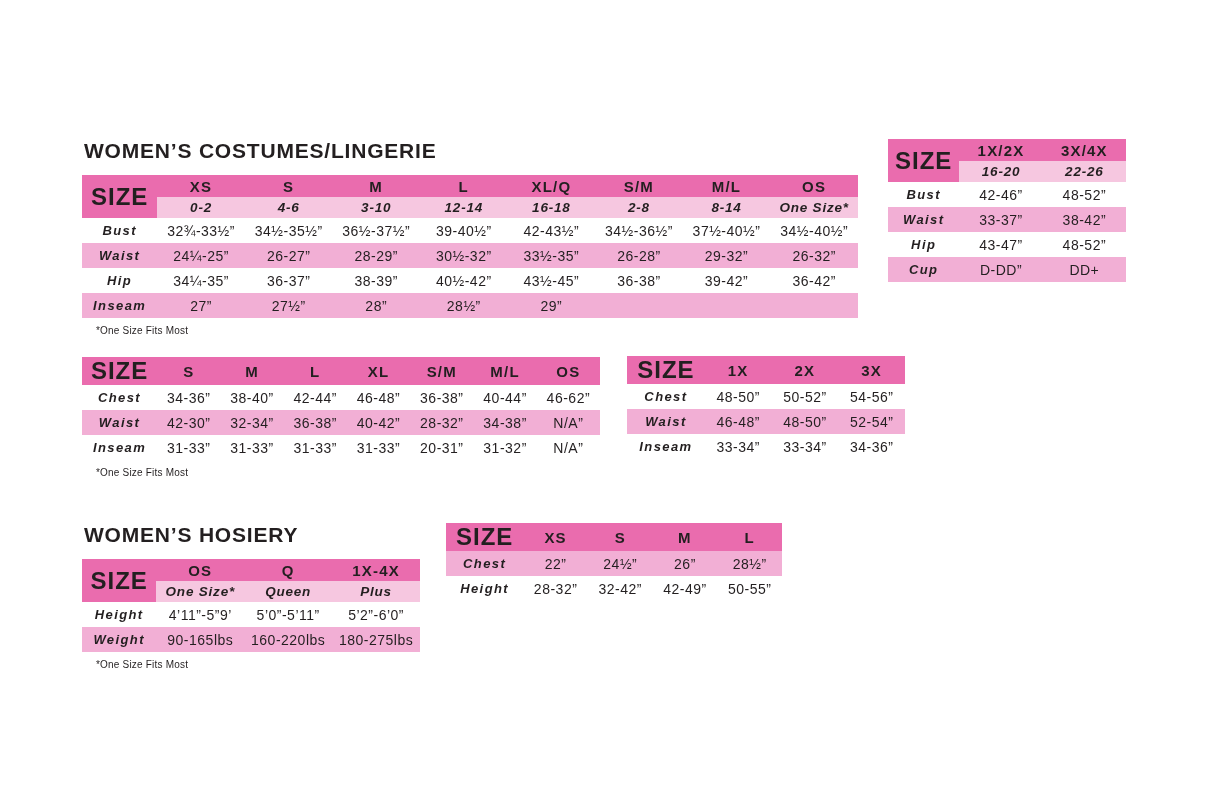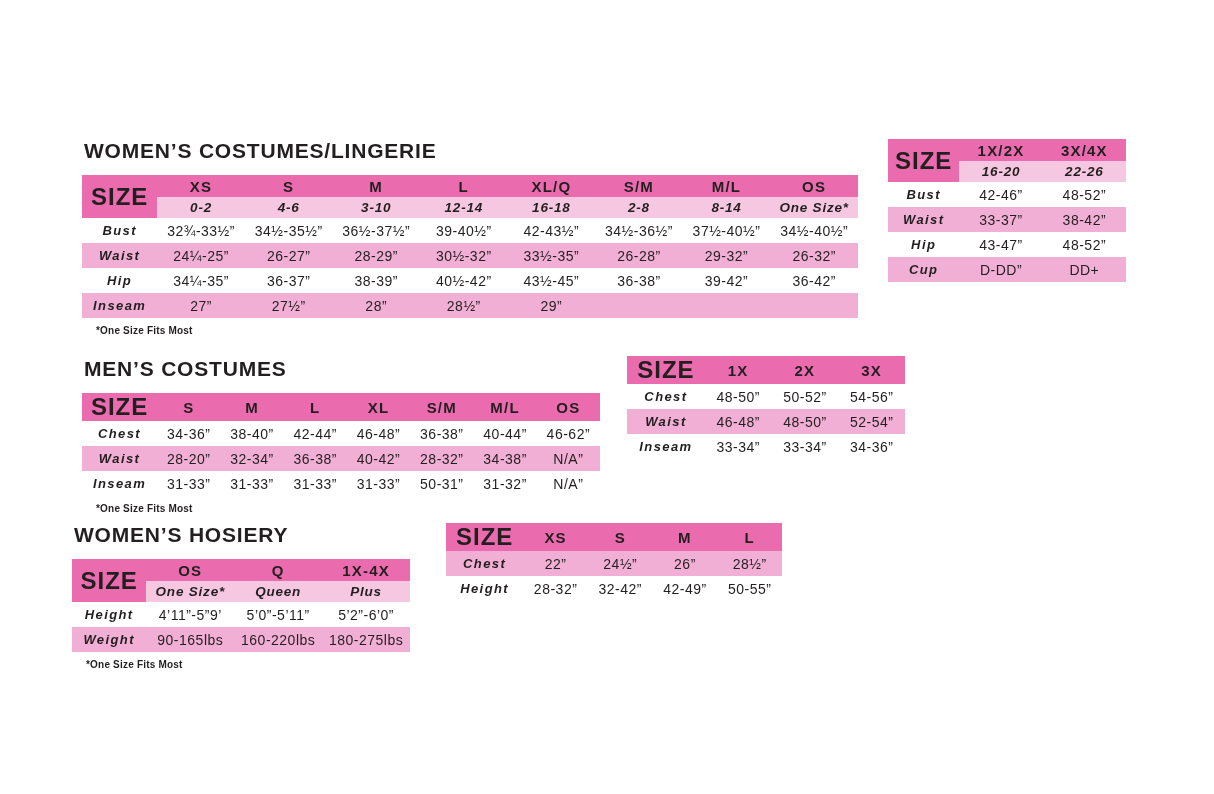--- a/index.html
+++ b/index.html
@@ -72,28 +72,28 @@
     font-style: italic;
   }
   td.cell-val {
     font-size: 14px;
     font-weight: 400;
     letter-spacing: 0.5px;
   }
   .footnote {
     margin: 7px 0 0 14px;
     font-size: 10px;
-    font-weight: 700;
+    font-weight: 400;
     letter-spacing: 0.2px;
   }
   #sec-womens-costumes { left: 82px;  top: 139px; width: 776px; }
   #sec-womens-plus     { left: 888px; top: 139px; width: 238px; }
   #sec-mens-costumes   { left: 82px;  top: 357px; width: 518px; }
   #sec-mens-plus       { left: 627px; top: 356px; width: 278px; }
-  #sec-womens-hosiery  { left: 72px;  top: 523px; width: 338px; }
+  #sec-womens-hosiery  { left: 82px;  top: 523px; width: 338px; }
   #sec-childrens       { left: 446px; top: 523px; width: 336px; }
 </style>
 </head>
 <body>
 
 <div class="page">
 
   <section class="section" id="sec-womens-costumes">
     <h2>WOMEN’S COSTUMES/LINGERIE</h2>
     <div>
@@ -222,21 +222,20 @@
               <td class="row-label">Cup</td>
               <td class="cell-val">D-DD”</td>
               <td class="cell-val">DD+</td>
             </tr>
           </tbody>
         </table>
       </div>
   </section>
 
   <section class="section" id="sec-mens-costumes">
-    <h2>MEN’S COSTUMES</h2>
     <div>
         <table class="sizechart">
           <colgroup>
             <col style="width: 14.5%;">
             <col>
             <col>
             <col>
             <col>
             <col>
             <col>
@@ -260,35 +259,35 @@
               <td class="cell-val">34-36”</td>
               <td class="cell-val">38-40”</td>
               <td class="cell-val">42-44”</td>
               <td class="cell-val">46-48”</td>
               <td class="cell-val">36-38”</td>
               <td class="cell-val">40-44”</td>
               <td class="cell-val">46-62”</td>
             </tr>
             <tr class="band">
               <td class="row-label">Waist</td>
-              <td class="cell-val">28-20”</td>
+              <td class="cell-val">42-30”</td>
               <td class="cell-val">32-34”</td>
               <td class="cell-val">36-38”</td>
               <td class="cell-val">40-42”</td>
               <td class="cell-val">28-32”</td>
               <td class="cell-val">34-38”</td>
               <td class="cell-val">N/A”</td>
             </tr>
             <tr class="plain">
               <td class="row-label">Inseam</td>
               <td class="cell-val">31-33”</td>
               <td class="cell-val">31-33”</td>
               <td class="cell-val">31-33”</td>
               <td class="cell-val">31-33”</td>
-              <td class="cell-val">50-31”</td>
+              <td class="cell-val">20-31”</td>
               <td class="cell-val">31-32”</td>
               <td class="cell-val">N/A”</td>
             </tr>
           </tbody>
         </table>
       </div>
     <div class="footnote">*One Size Fits Most</div>
   </section>
 
   <section class="section" id="sec-mens-plus">

